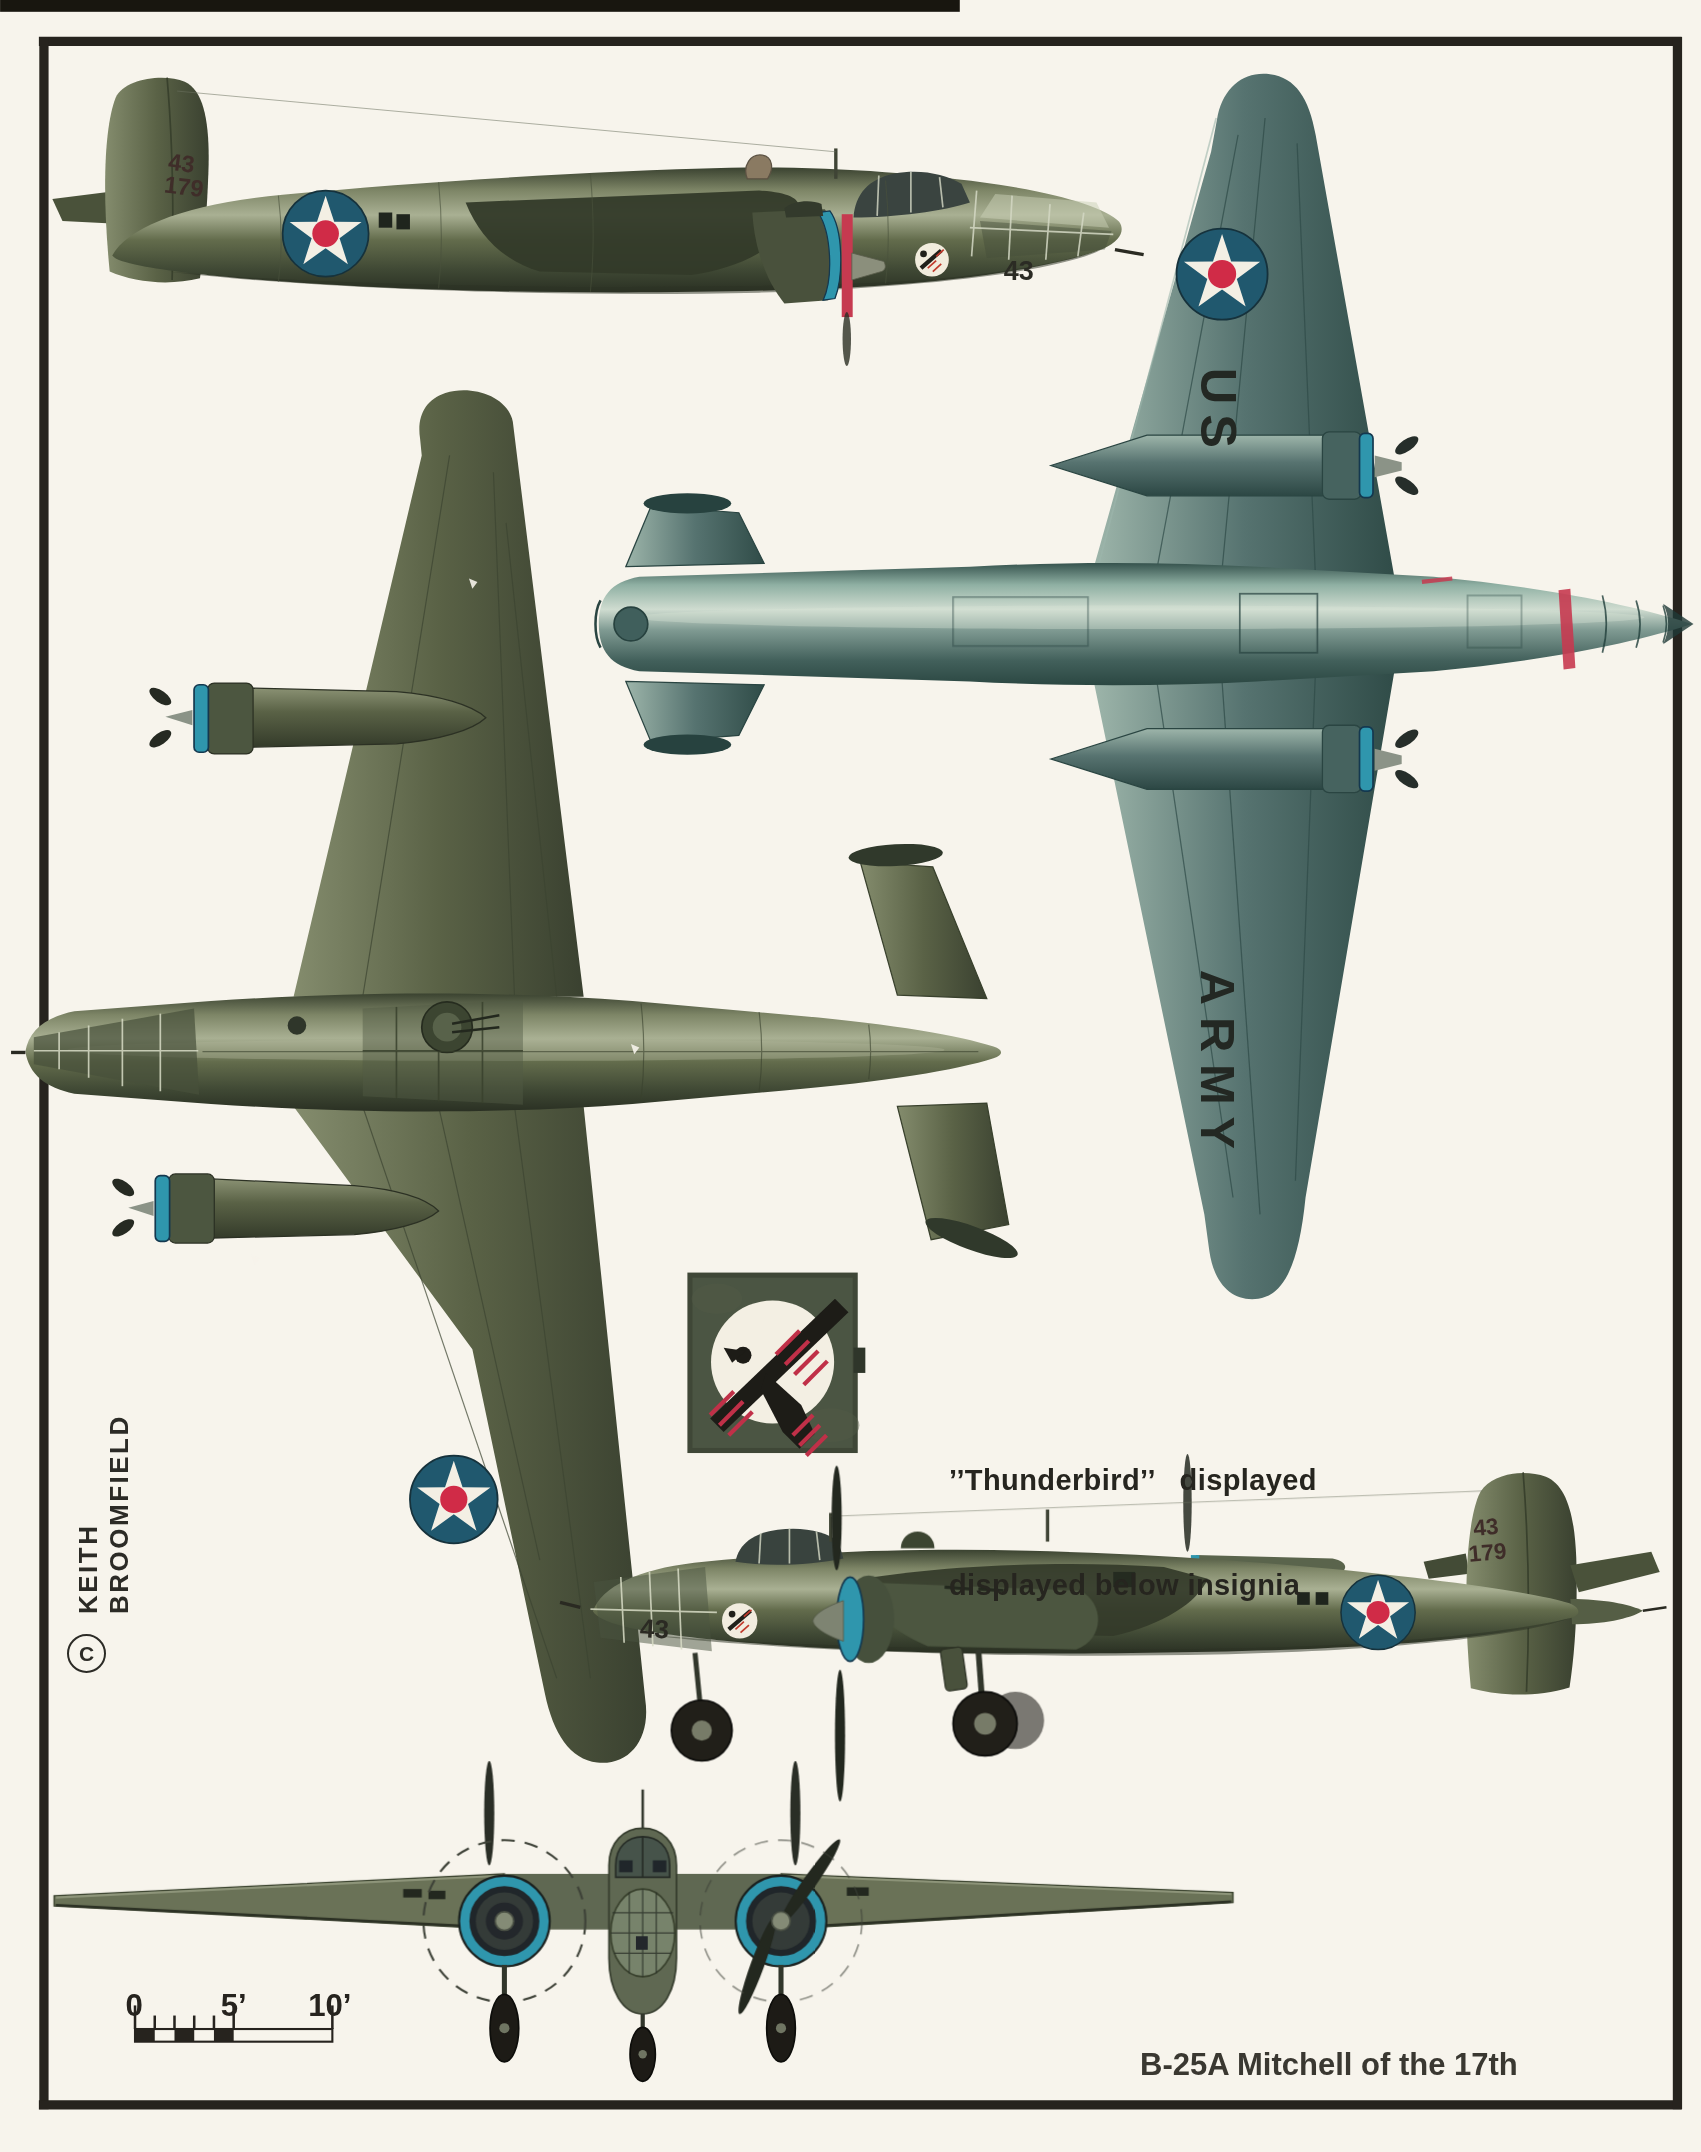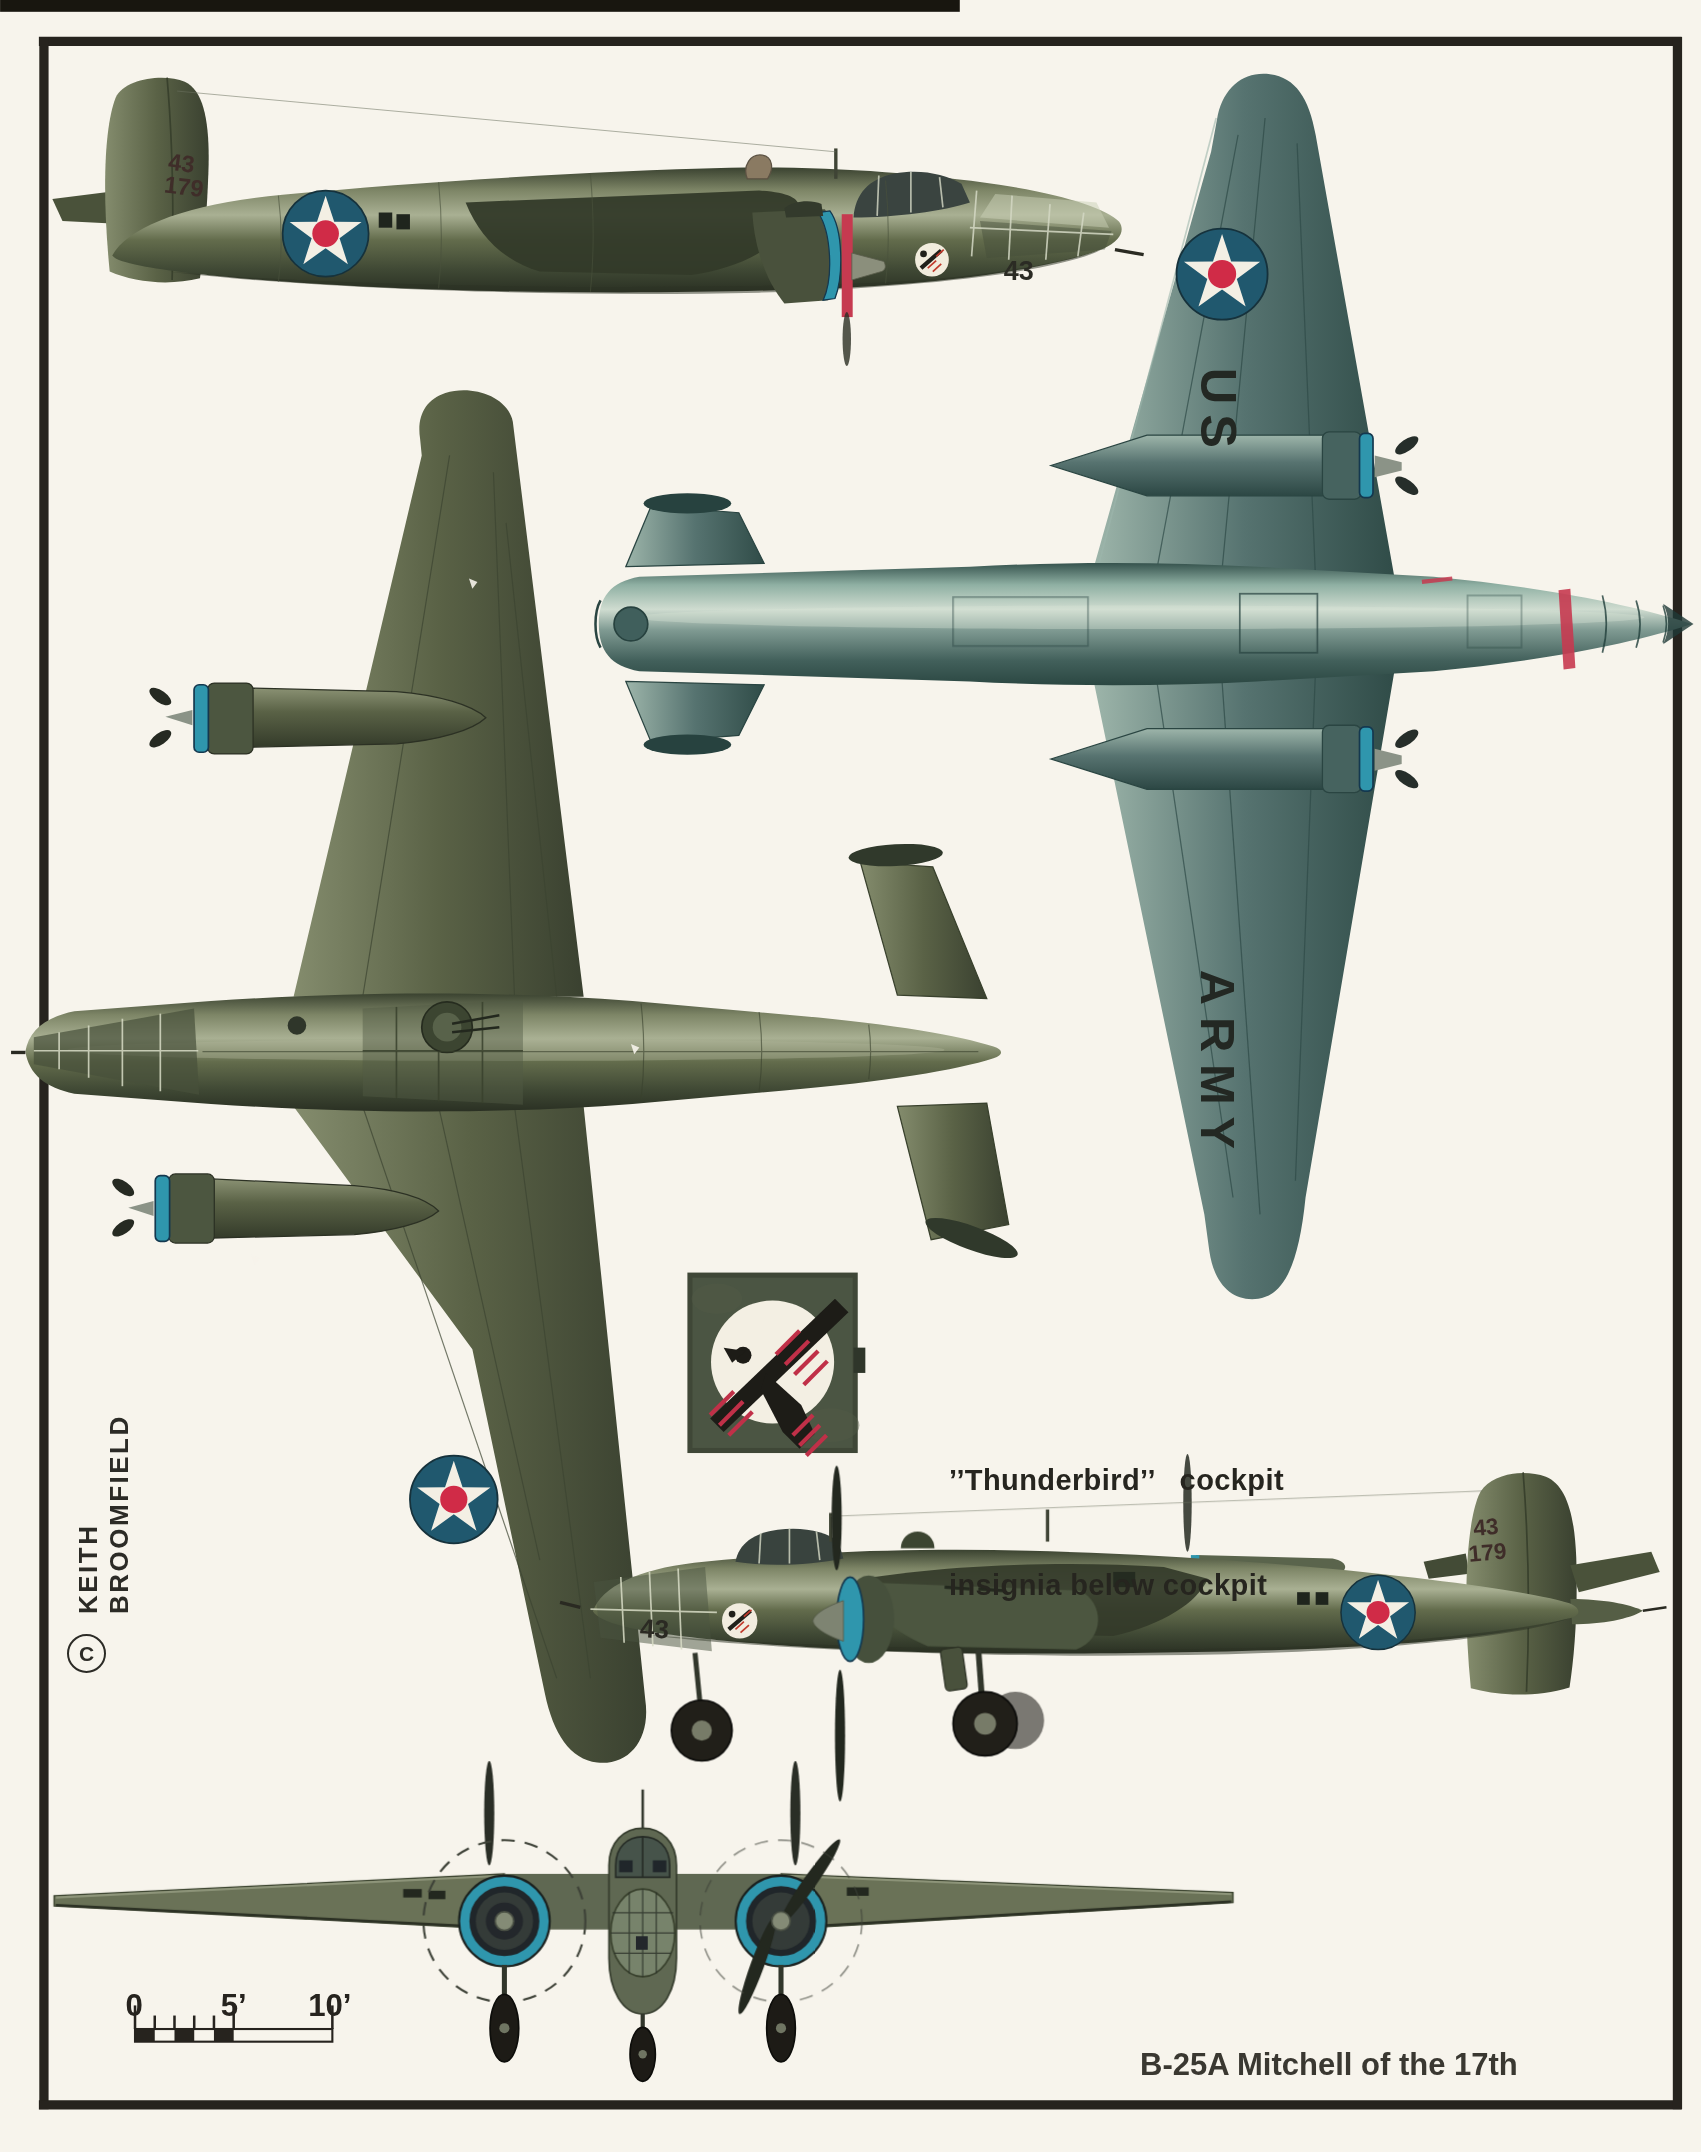--- a/index.html
+++ b/index.html
@@ -434,22 +434,22 @@
     <line x1="230.2" y1="2390" x2="230.2" y2="2406"></line>
           <line x1="253.6" y1="2390" x2="253.6" y2="2406"></line>
   </g>
   <text x="159" y="2390" text-anchor="middle" font-size="37" fill="#26231e">0</text>
   <text x="277" y="2390" text-anchor="middle" font-size="37" fill="#26231e">5’</text>
   <text x="391" y="2390" text-anchor="middle" font-size="37" fill="#26231e">10’</text>
 </g>
 </svg>
 
 <div class="cap insig">
-  <div>’’Thunderbird’’   cockpit</div>
-  <div>insignia below cockpit</div>
+  <div>’’Thunderbird’’   displayed</div>
+  <div>displayed below insignia</div>
 </div>
 <div class="cap title">
   <div>B-25A Mitchell of the 17th</div>
   
 </div>
 <div class="credit">KEITH BROOMFIELD</div>
 <div class="cbadge">
   <span>C</span>
 </div>
 

